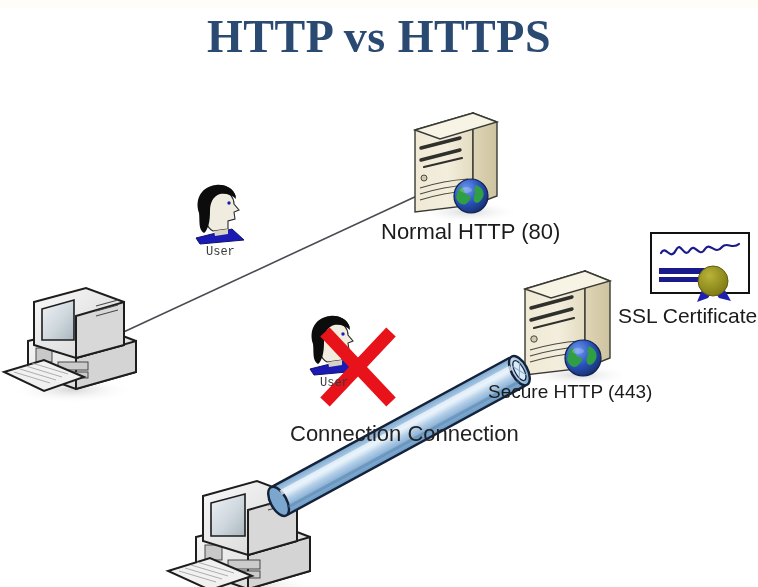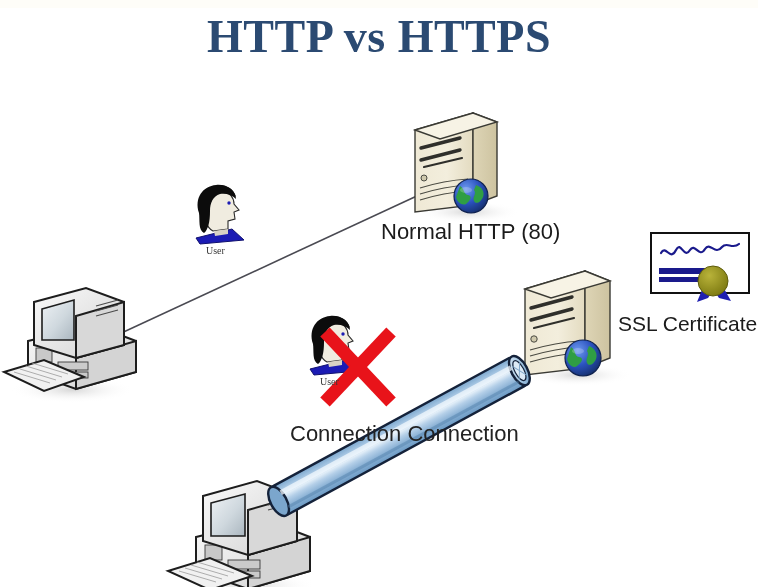--- a/index.html
+++ b/index.html
@@ -38,26 +38,26 @@
     white-space: nowrap;
   }
   .label {
     position: absolute;
     font-family: "Liberation Sans", sans-serif;
     color: #1b1b1b;
     white-space: nowrap;
   }
   #lbl-normal  { left: 381px; top: 219px; font-size: 22px; }
   #lbl-secure  { left: 488px; top: 381px; font-size: 19px; }
-  #lbl-ssl     { left: 618px; top: 312px; font-size: 21px; }
+  #lbl-ssl     { left: 618px; top: 304px; font-size: 21px; }
   #lbl-enc     { left: 290px; top: 421px; font-size: 22px; color:#222; }
   .userlabel {
     position: absolute;
-    font-family: Liberation Serif, serif;
-    font-size: 10px;
+    font-family: Liberation Mono, monospace;
+    font-size: 12px;
     color: #3a3a3a;
     white-space: nowrap;
   }
   #userlbl-1 { left: 206px; top: 245px; }
   #userlbl-2 { left: 320px; top: 376px; }
   #svg-main {
     position: absolute;
     left: 0; top: 0;
     width: 758px; height: 587px;
   }
@@ -289,20 +289,21 @@
 
     <g>
       <path d="M325,332 L391,402" stroke="#e8131a" stroke-width="13" stroke-linecap="butt"></path>
       <path d="M391,332 L325,402" stroke="#e8131a" stroke-width="13" stroke-linecap="butt"></path>
     </g>
 
   </svg>
 
   <div class="label" id="lbl-normal">Normal HTTP (80)</div>
 
+  <div class="label" id="lbl-secure">Secure HTTP (443)</div>
 
   <div class="label" id="lbl-ssl">SSL Certificate</div>
 
   <div class="label" id="lbl-enc">Connection Connection</div>
 
   <div class="userlabel" id="userlbl-1">User</div>
 
   <div class="userlabel" id="userlbl-2">User</div>
 
 </div>

